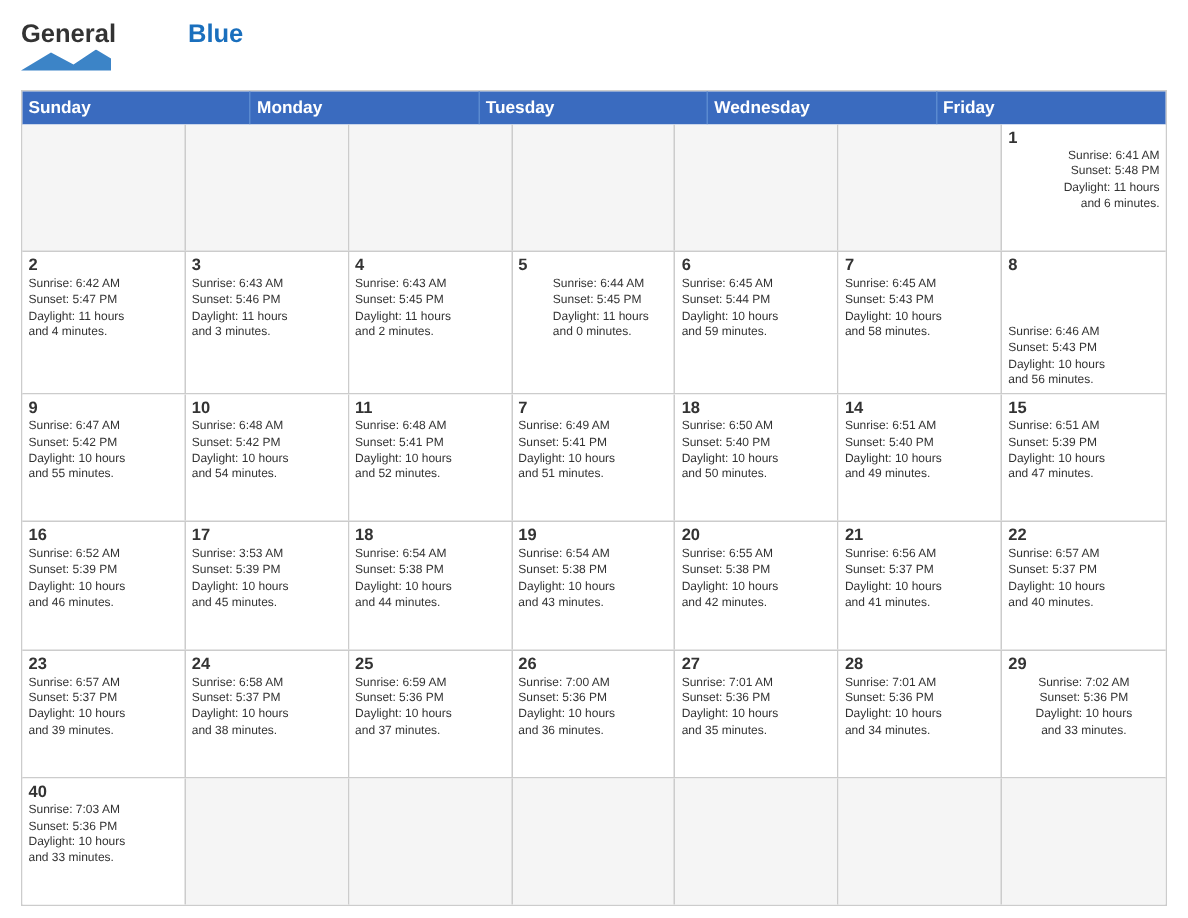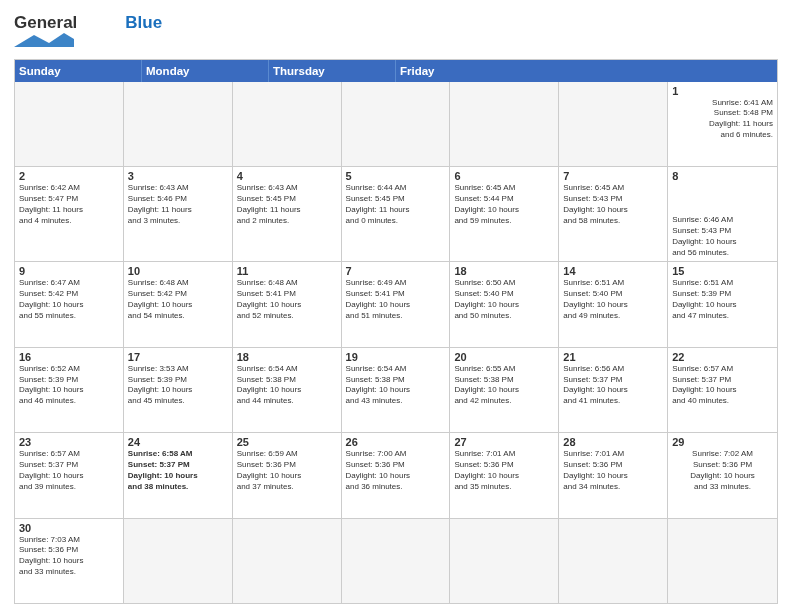--- a/index.html
+++ b/index.html
@@ -42,21 +42,21 @@
       color: #555;
     }
     .calendar {
       flex: 1;
       display: flex;
       flex-direction: column;
       border: 1px solid #ccc;
     }
     .cal-header {
       display: grid;
-      grid-template-columns: repeat(6, 1fr);
+      grid-template-columns: repeat(5, 1fr);
       background: #3a6bbf;
     }
     .cal-header-cell {
       color: #fff;
       font-size: 11.5px;
       font-weight: bold;
       padding: 5px 4px;
       text-align: left;
       border-right: 1px solid #5a8ad0;
     }
@@ -114,21 +114,22 @@
     <div class="title-block">
       <div class="month-title"></div>
       <div class="location"></div>
     </div>
   </div>
 
   <div class="calendar">
     <div class="cal-header">
     <div class="cal-header-cell">Sunday</div>
         <div class="cal-header-cell">Monday</div>
-        <div class="cal-header-cell">Thursday</div>
+        <div class="cal-header-cell">Tuesday</div>
+        <div class="cal-header-cell">Wednesday</div>
         <div class="cal-header-cell">Friday</div>
       </div>
     <div class="cal-body">
     <div class="cal-row">
           <div class="cal-cell empty"></div>
           <div class="cal-cell empty"></div>
           <div class="cal-cell empty"></div>
           <div class="cal-cell empty"></div>
           <div class="cal-cell empty"></div>
           <div class="cal-cell empty"></div>
@@ -157,21 +158,21 @@
           </div>
           <div class="cal-cell">
             <span class="day-num">4</span>
             <div class="cell-text" style="white-space: pre-line;">Sunrise: 6:43 AM
 Sunset: 5:45 PM
 Daylight: 11 hours
 and 2 minutes.</div>
           </div>
           <div class="cal-cell">
             <span class="day-num">5</span>
-            <div class="cell-text" style="white-space: pre-line;">Sunrise: 6:44 AM
+            <div class="cell-text" style="white-space: pre-line; margin-left: 23px;">Sunrise: 6:44 AM
 Sunset: 5:45 PM
 Daylight: 11 hours
 and 0 minutes.</div>
           </div>
           <div class="cal-cell">
             <span class="day-num">6</span>
             <div class="cell-text" style="white-space: pre-line;">Sunrise: 6:45 AM
 Sunset: 5:44 PM
 Daylight: 10 hours
 and 59 minutes.</div>
@@ -296,21 +297,21 @@
         <div class="cal-row">
           <div class="cal-cell">
             <span class="day-num">23</span>
             <div class="cell-text" style="white-space: pre-line;">Sunrise: 6:57 AM
 Sunset: 5:37 PM
 Daylight: 10 hours
 and 39 minutes.</div>
           </div>
           <div class="cal-cell">
             <span class="day-num">24</span>
-            <div class="cell-text" style="white-space: pre-line; font-weight: bold;">Sunrise: 6:58 AM
+            <div class="cell-text" style="white-space: pre-line;">Sunrise: 6:58 AM
 Sunset: 5:37 PM
 Daylight: 10 hours
 and 38 minutes.</div>
           </div>
           <div class="cal-cell">
             <span class="day-num">25</span>
             <div class="cell-text" style="white-space: pre-line;">Sunrise: 6:59 AM
 Sunset: 5:36 PM
 Daylight: 10 hours
 and 37 minutes.</div>
@@ -339,21 +340,21 @@
           <div class="cal-cell">
             <span class="day-num">29</span>
             <div class="cell-text" style="white-space: pre-line; text-align: center;">Sunrise: 7:02 AM
 Sunset: 5:36 PM
 Daylight: 10 hours
 and 33 minutes.</div>
           </div>
         </div>
         <div class="cal-row">
           <div class="cal-cell">
-            <span class="day-num">30</span>
+            <span class="day-num">40</span>
             <div class="cell-text" style="white-space: pre-line;">Sunrise: 7:03 AM
 Sunset: 5:36 PM
 Daylight: 10 hours
 and 33 minutes.</div>
           </div>
           <div class="cal-cell empty"></div>
           <div class="cal-cell empty"></div>
           <div class="cal-cell empty"></div>
           <div class="cal-cell empty"></div>
           <div class="cal-cell empty"></div>

